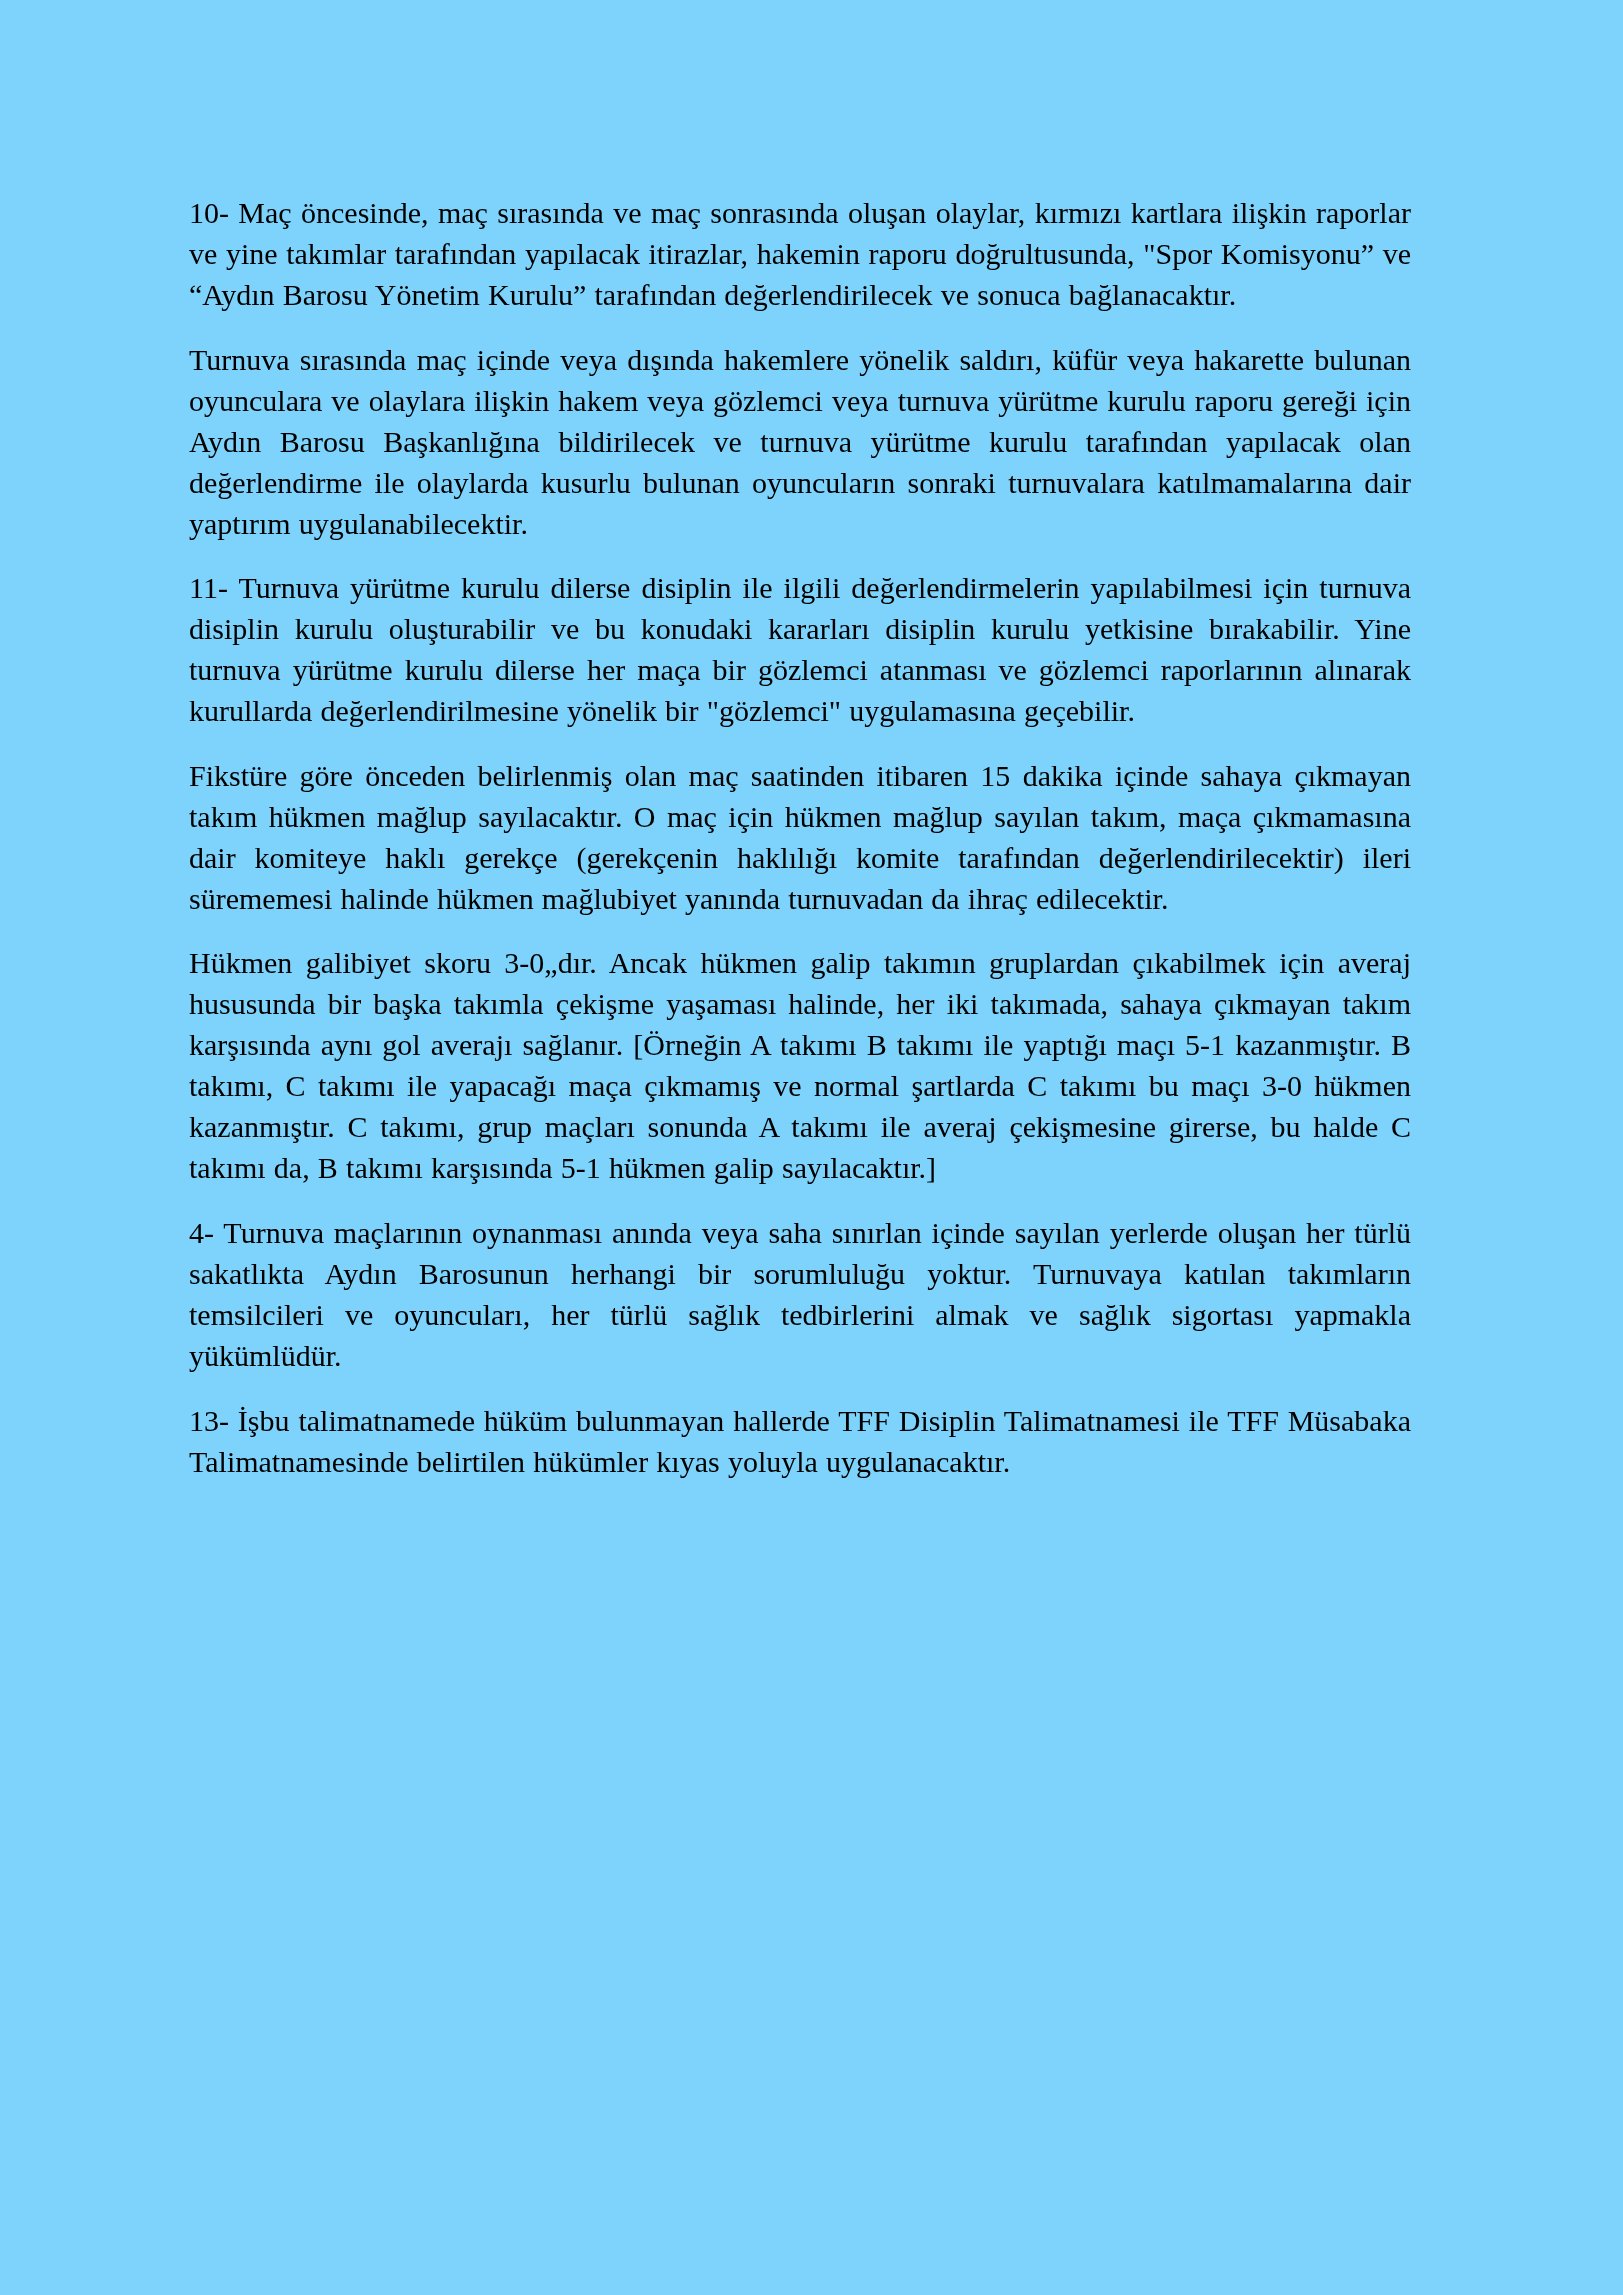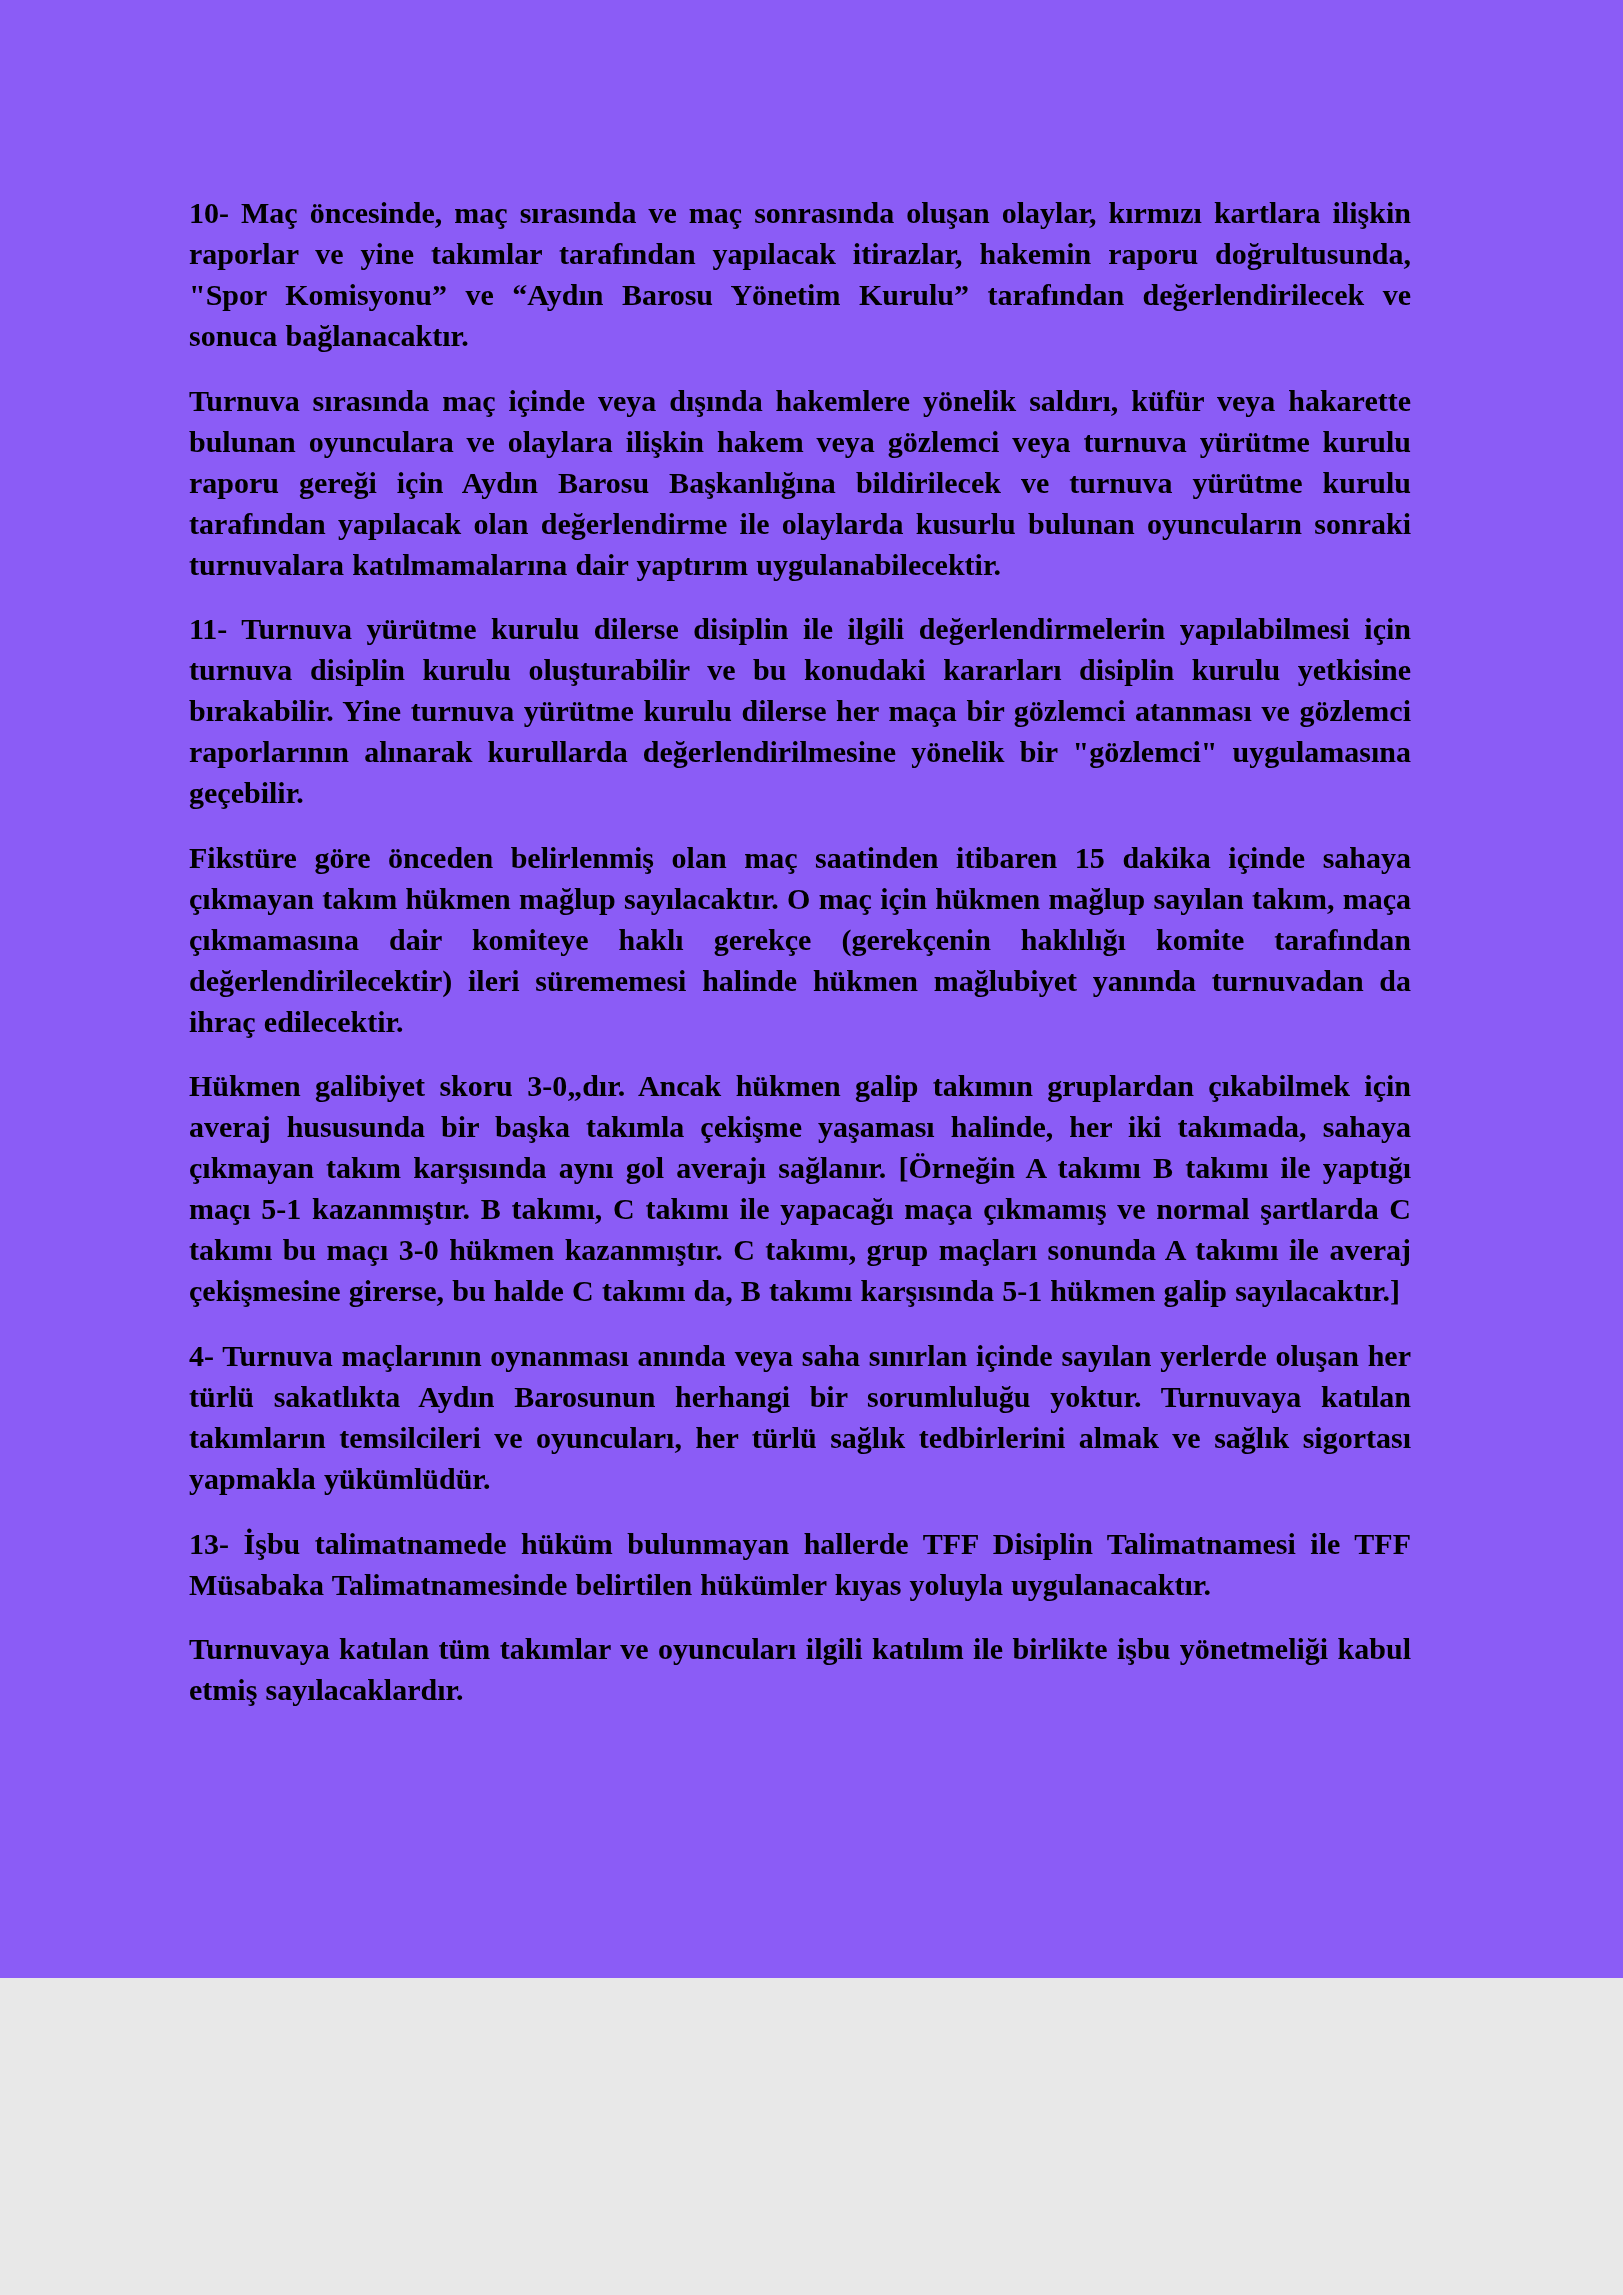--- a/index.html
+++ b/index.html
@@ -4,25 +4,24 @@
 <title>Scanned Document Page</title>
 <style>
   html, body {
     margin: 0;
     padding: 0;
     background: #e8e8e8;
   }
   .page {
     position: relative;
     width: 1624px;
-    height: 1978px;
+    height: 2295px;
     margin: 0 auto;
-    background: #8b5cf6;
+    background: #7dd3fc;
     overflow: hidden;
-    font-weight: bold;
   }
   .content {
     position: absolute;
     left: 189px;
     top: 192px;
     width: 1222px;
     color: #000000;
     font-family: "Liberation Serif", "DejaVu Serif", serif;
     font-size: 30px;
     line-height: 41px;
@@ -40,16 +39,15 @@
 
 <div class="page">
   <div class="content">
     <p>10- Maç öncesinde, maç sırasında ve maç sonrasında oluşan olaylar, kırmızı kartlara ilişkin raporlar ve yine takımlar tarafından yapılacak itirazlar, hakemin raporu doğrultusunda, "Spor Komisyonu” ve “Aydın Barosu Yönetim Kurulu” tarafından değerlendirilecek ve sonuca bağlanacaktır.</p>
     <p>Turnuva sırasında maç içinde veya dışında hakemlere yönelik saldırı, küfür veya hakarette bulunan oyunculara ve olaylara ilişkin hakem veya gözlemci veya turnuva yürütme kurulu raporu gereği için Aydın Barosu Başkanlığına bildirilecek ve turnuva yürütme kurulu tarafından yapılacak olan değerlendirme ile olaylarda kusurlu bulunan oyuncuların sonraki turnuvalara katılmamalarına dair yaptırım uygulanabilecektir.</p>
     <p>11- Turnuva yürütme kurulu dilerse disiplin ile ilgili değerlendirmelerin yapılabilmesi için turnuva disiplin kurulu oluşturabilir ve bu konudaki kararları disiplin kurulu yetkisine bırakabilir. Yine turnuva yürütme kurulu dilerse her maça bir gözlemci atanması ve gözlemci raporlarının alınarak kurullarda değerlendirilmesine yönelik bir "gözlemci" uygulamasına geçebilir.</p>
     <p>Fikstüre göre önceden belirlenmiş olan maç saatinden itibaren 15 dakika içinde sahaya çıkmayan takım hükmen mağlup sayılacaktır. O maç için hükmen mağlup sayılan takım, maça çıkmamasına dair komiteye haklı gerekçe (gerekçenin haklılığı komite tarafından değerlendirilecektir) ileri sürememesi halinde hükmen mağlubiyet yanında turnuvadan da ihraç edilecektir.</p>
     <p>Hükmen galibiyet skoru 3-0„dır. Ancak hükmen galip takımın gruplardan çıkabilmek için averaj hususunda bir başka takımla çekişme yaşaması halinde, her iki takımada, sahaya çıkmayan takım karşısında aynı gol averajı sağlanır. [Örneğin A takımı B takımı ile yaptığı maçı 5-1 kazanmıştır. B takımı, C takımı ile yapacağı maça çıkmamış ve normal şartlarda C takımı bu maçı 3-0 hükmen kazanmıştır. C takımı, grup maçları sonunda A takımı ile averaj çekişmesine girerse, bu halde C takımı da, B takımı karşısında 5-1 hükmen galip sayılacaktır.]</p>
     <p>4- Turnuva maçlarının oynanması anında veya saha sınırlan içinde sayılan yerlerde oluşan her türlü sakatlıkta Aydın Barosunun herhangi bir sorumluluğu yoktur. Turnuvaya katılan takımların temsilcileri ve oyuncuları, her türlü sağlık tedbirlerini almak ve sağlık sigortası yapmakla yükümlüdür.</p>
     <p>13- İşbu talimatnamede hüküm bulunmayan hallerde TFF Disiplin Talimatnamesi ile TFF Müsabaka Talimatnamesinde belirtilen hükümler kıyas yoluyla uygulanacaktır.</p>
-    <p>Turnuvaya katılan tüm takımlar ve oyuncuları ilgili katılım ile birlikte işbu yönetmeliği kabul etmiş sayılacaklardır.</p>
   </div>
 </div>
 
 
 </body></html>

